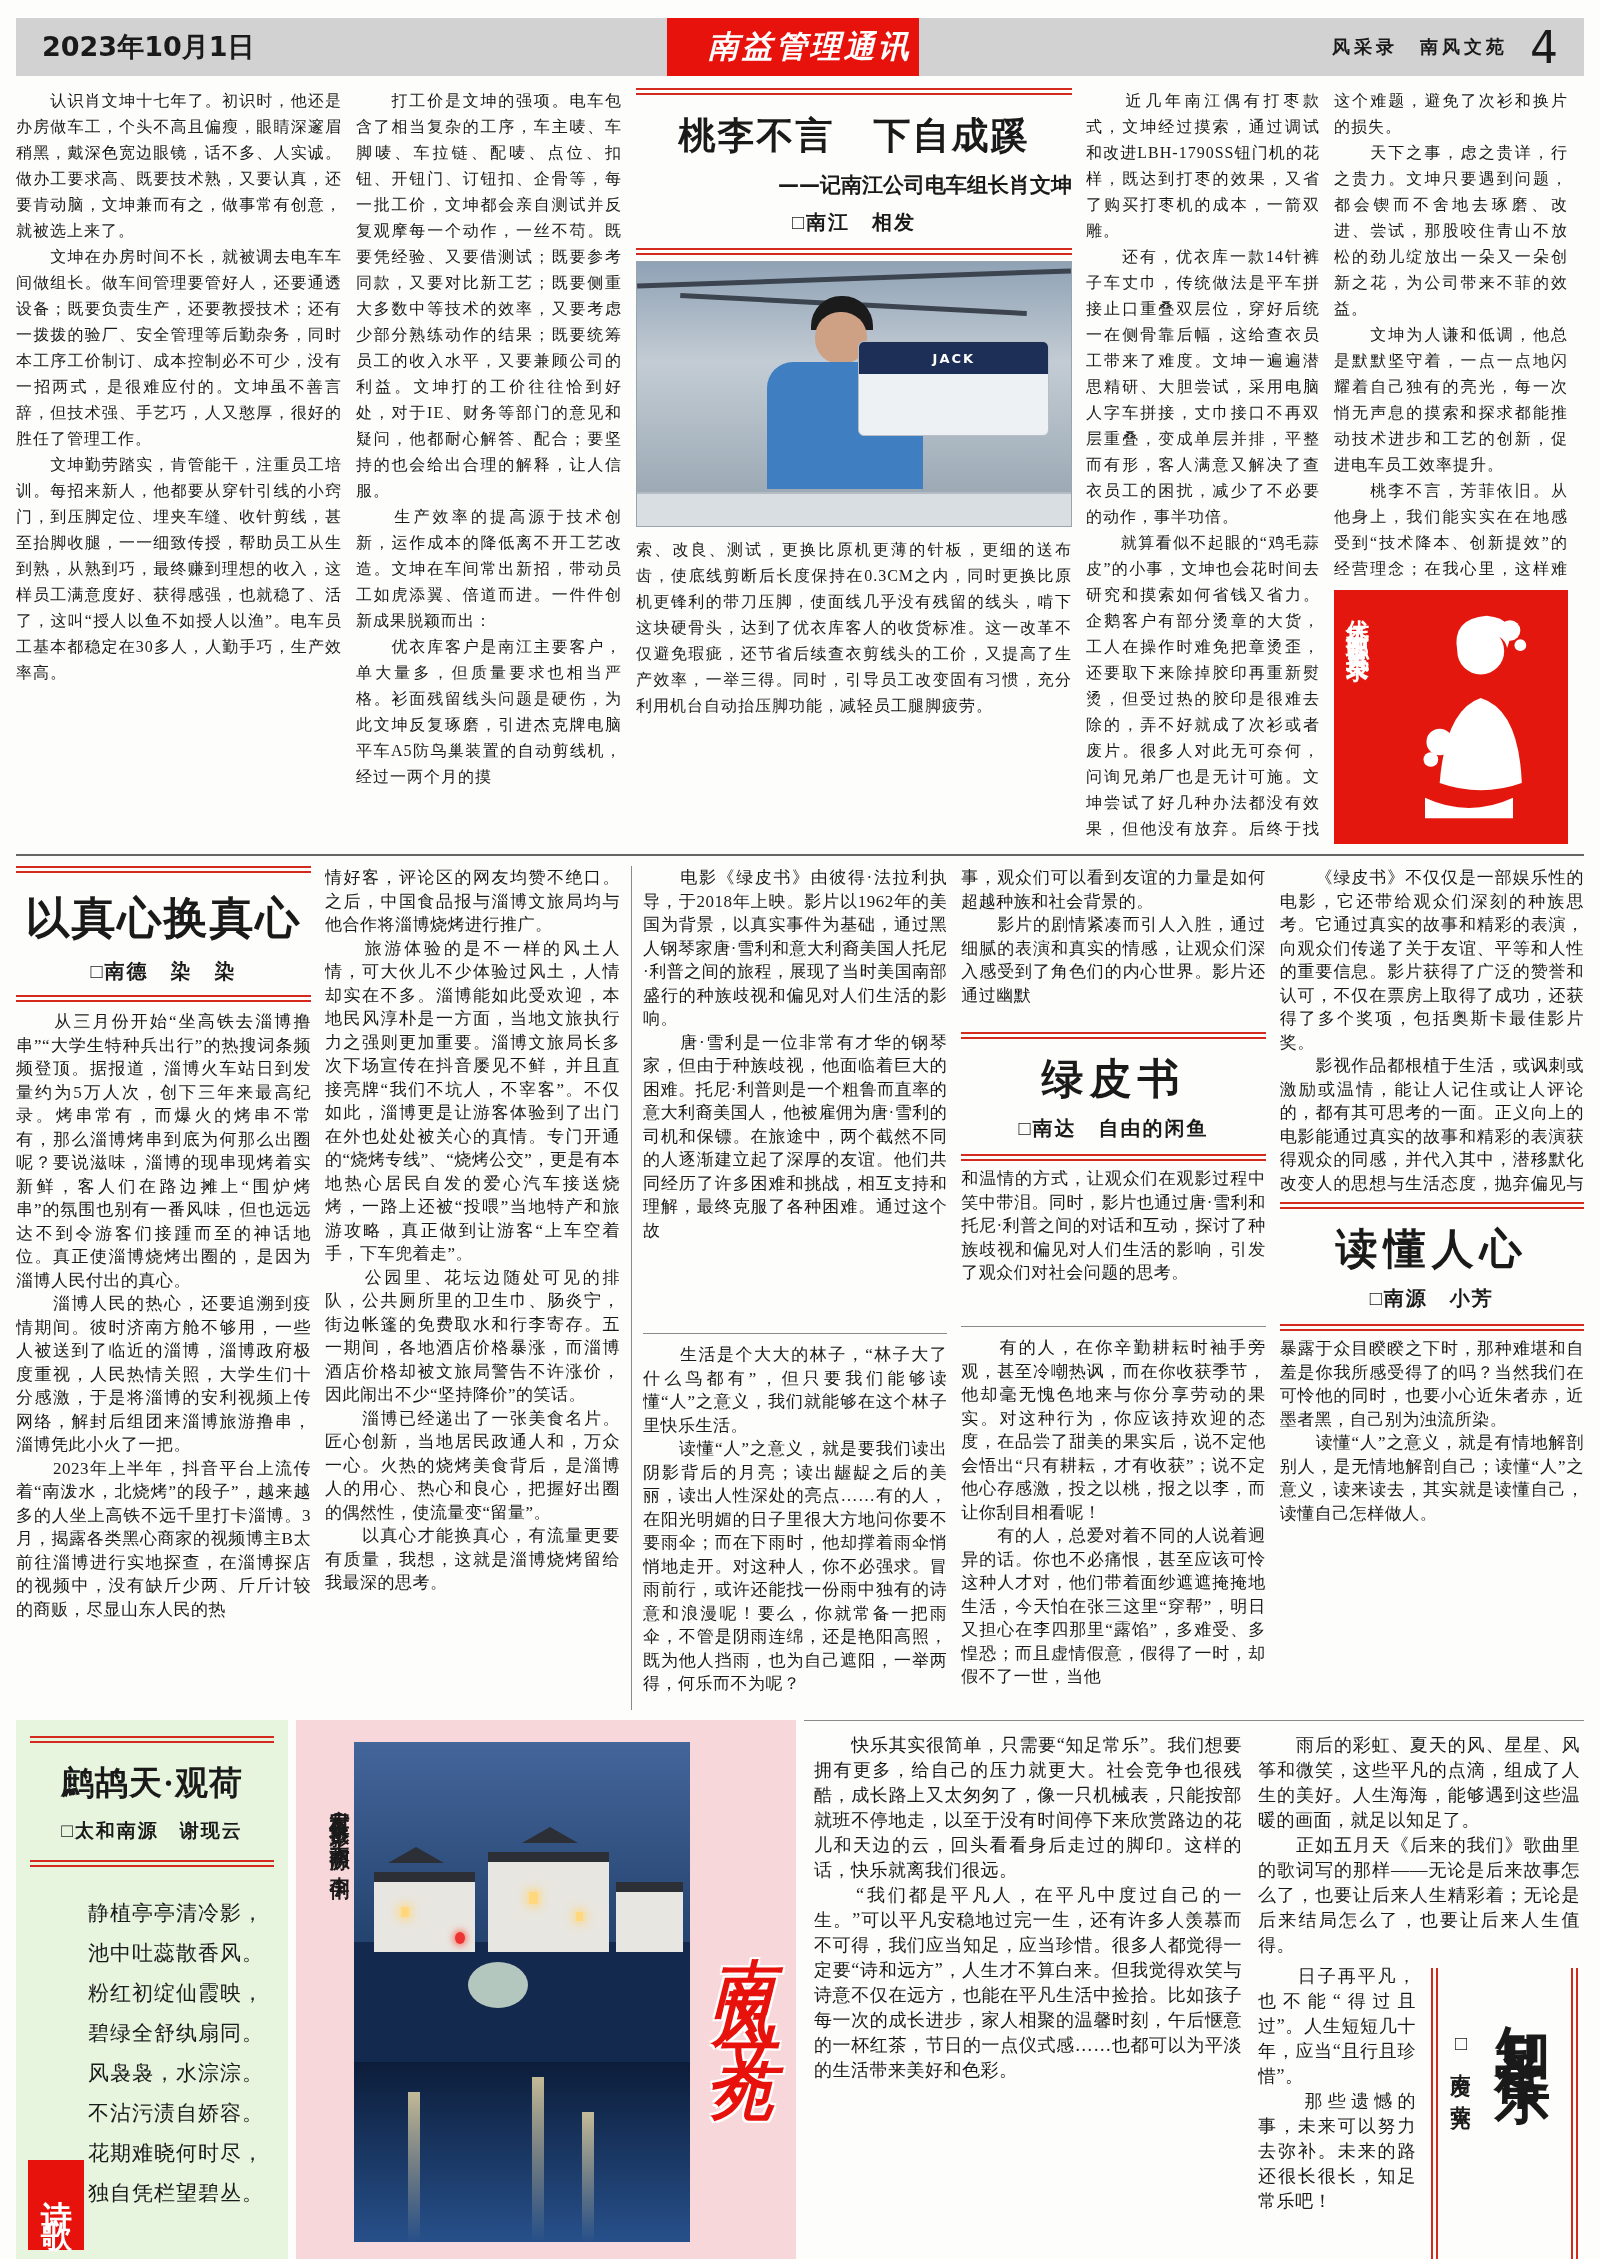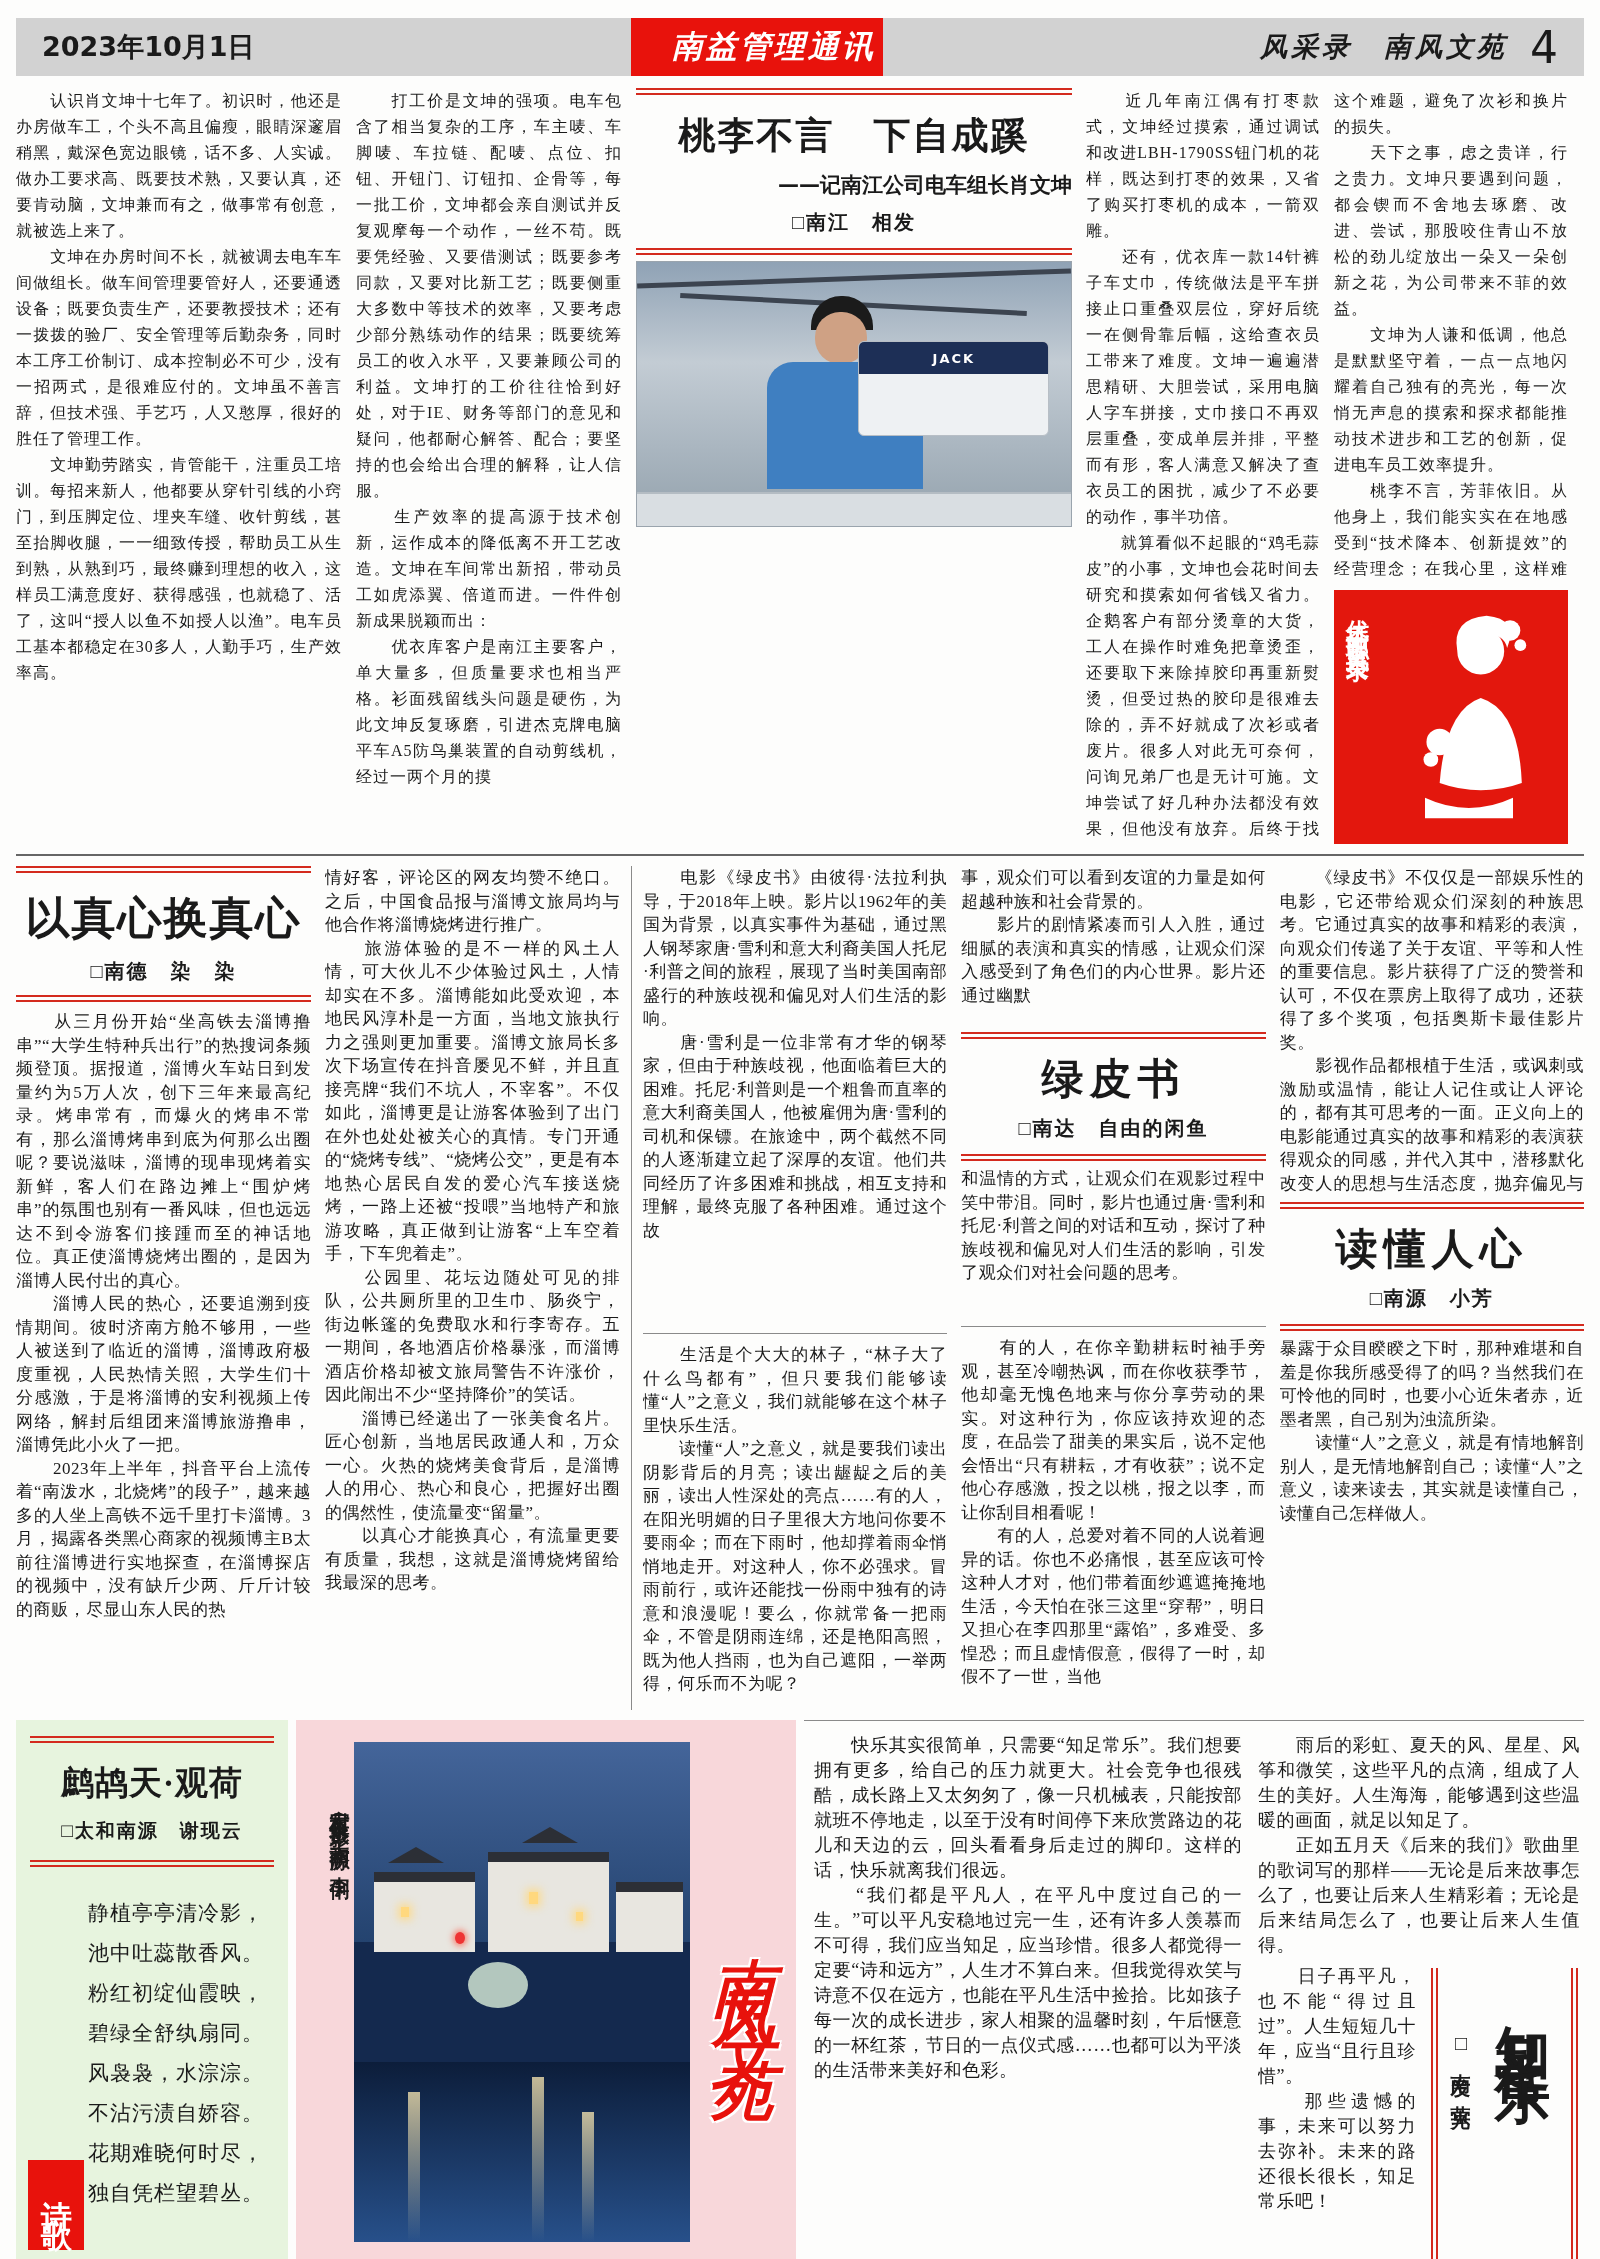--- a/index.html
+++ b/index.html
@@ -6,21 +6,21 @@
   html, body { width: 1600px; background: #f2f2f2; }
   body { font-family: "Liberation Serif", serif; color: #1a1a1a; }
   .page { width: 1600px; height: 2259px; background: #fdfdfc; overflow: hidden; position: relative; padding: 18px 16px 14px; }
 
   
   .hdr { height: 58px; background: #d2d2d2; display: flex; align-items: center; justify-content: space-between; padding: 0 26px; }
   .hdr-date { font-size: 27px; font-weight: bold; font-family: "DejaVu Sans", sans-serif; }
   .masthead { background: #e8120c; color: #fff; height: 58px; min-width: 252px; display: flex; align-items: center; justify-content: center;
               font-size: 31px; font-weight: 900; font-style: italic; letter-spacing: 3px; font-family: "DejaVu Serif", serif; padding-left: 33px; }
   .hdr-right { display: flex; align-items: center; gap: 22px; }
-  .hdr-sec { font-size: 27px; font-weight: 900; font-style: italic; letter-spacing: 4px; }
+  .hdr-sec { font-size: 18px; font-weight: 900; letter-spacing: 4px; }
   .hdr-page { font-size: 44px; font-family: "DejaVu Sans", sans-serif; }
 
   
   .flow { white-space: pre-line; text-align: justify; overflow: hidden; }
   .rule2 { height: 7px; border-top: 2px solid #d42a1e; border-bottom: 2px solid #d42a1e; }
   .byline { text-align: center; font-size: 20px; font-weight: bold; letter-spacing: 2px; }
 
   
   .sec-top { display: flex; gap: 14px; margin-top: 12px; height: 756px; }
   .t-col { font-size: 16px; line-height: 26px; letter-spacing: 1px; overflow: hidden; }
@@ -132,20 +132,21 @@
         <div class="ph-pipe" style="left:0;top:14px;width:100%;transform:rotate(-2deg);"></div>
         <div class="ph-pipe" style="left:10%;top:40px;width:80%;transform:rotate(3deg);"></div>
         <div class="ph-hair"></div>
         <div class="ph-face"></div>
         <div class="ph-body"></div>
         <div class="ph-machine">
           <div class="ph-machine-head">JACK</div>
         </div>
         <div class="ph-table"></div>
       </div>
+      <div class="t-col t-below flow">索、改良、测试，更换比原机更薄的针板，更细的送布齿，使底线剪断后长度保持在0.3CM之内，同时更换比原机更锋利的带刀压脚，使面线几乎没有残留的线头，啃下这块硬骨头，达到了优衣库客人的收货标准。这一改革不仅避免瑕疵，还节省后续查衣剪线头的工价，又提高了生产效率，一举三得。同时，引导员工改变固有习惯，充分利用机台自动抬压脚功能，减轻员工腿脚疲劳。</div>
     </div>
 
     <div class="t-col t-c4 flow">　　近几年南江偶有打枣款式，文坤经过摸索，通过调试和改进LBH-1790SS钮门机的花样，既达到打枣的效果，又省了购买打枣机的成本，一箭双雕。
 　　还有，优衣库一款14针裤子车丈巾，传统做法是平车拼接止口重叠双层位，穿好后统一在侧骨靠后幅，这给查衣员工带来了难度。文坤一遍遍潜思精研、大胆尝试，采用电脑人字车拼接，丈巾接口不再双层重叠，变成单层并排，平整而有形，客人满意又解决了查衣员工的困扰，减少了不必要的动作，事半功倍。
 　　就算看似不起眼的“鸡毛蒜皮”的小事，文坤也会花时间去研究和摸索如何省钱又省力。企鹅客户有部分烫章的大货，工人在操作时难免把章烫歪，还要取下来除掉胶印再重新熨烫，但受过热的胶印是很难去除的，弄不好就成了次衫或者废片。很多人对此无可奈何，问询兄弟厂也是无计可施。文坤尝试了好几种办法都没有效果，但他没有放弃。后终于找到一种能有效去除胶印且不留痕迹的药水，终于解决了</div>
 
     <div class="t-c5">
       <div class="t-col flow" style="flex:1">这个难题，避免了次衫和换片的损失。
 　　天下之事，虑之贵详，行之贵力。文坤只要遇到问题，都会锲而不舍地去琢磨、改进、尝试，那股咬住青山不放松的劲儿绽放出一朵又一朵创新之花，为公司带来不菲的效益。
 　　文坤为人谦和低调，他总是默默坚守着，一点一点地闪耀着自己独有的亮光，每一次悄无声息的摸索和探求都能推动技术进步和工艺的创新，促进电车员工效率提升。

